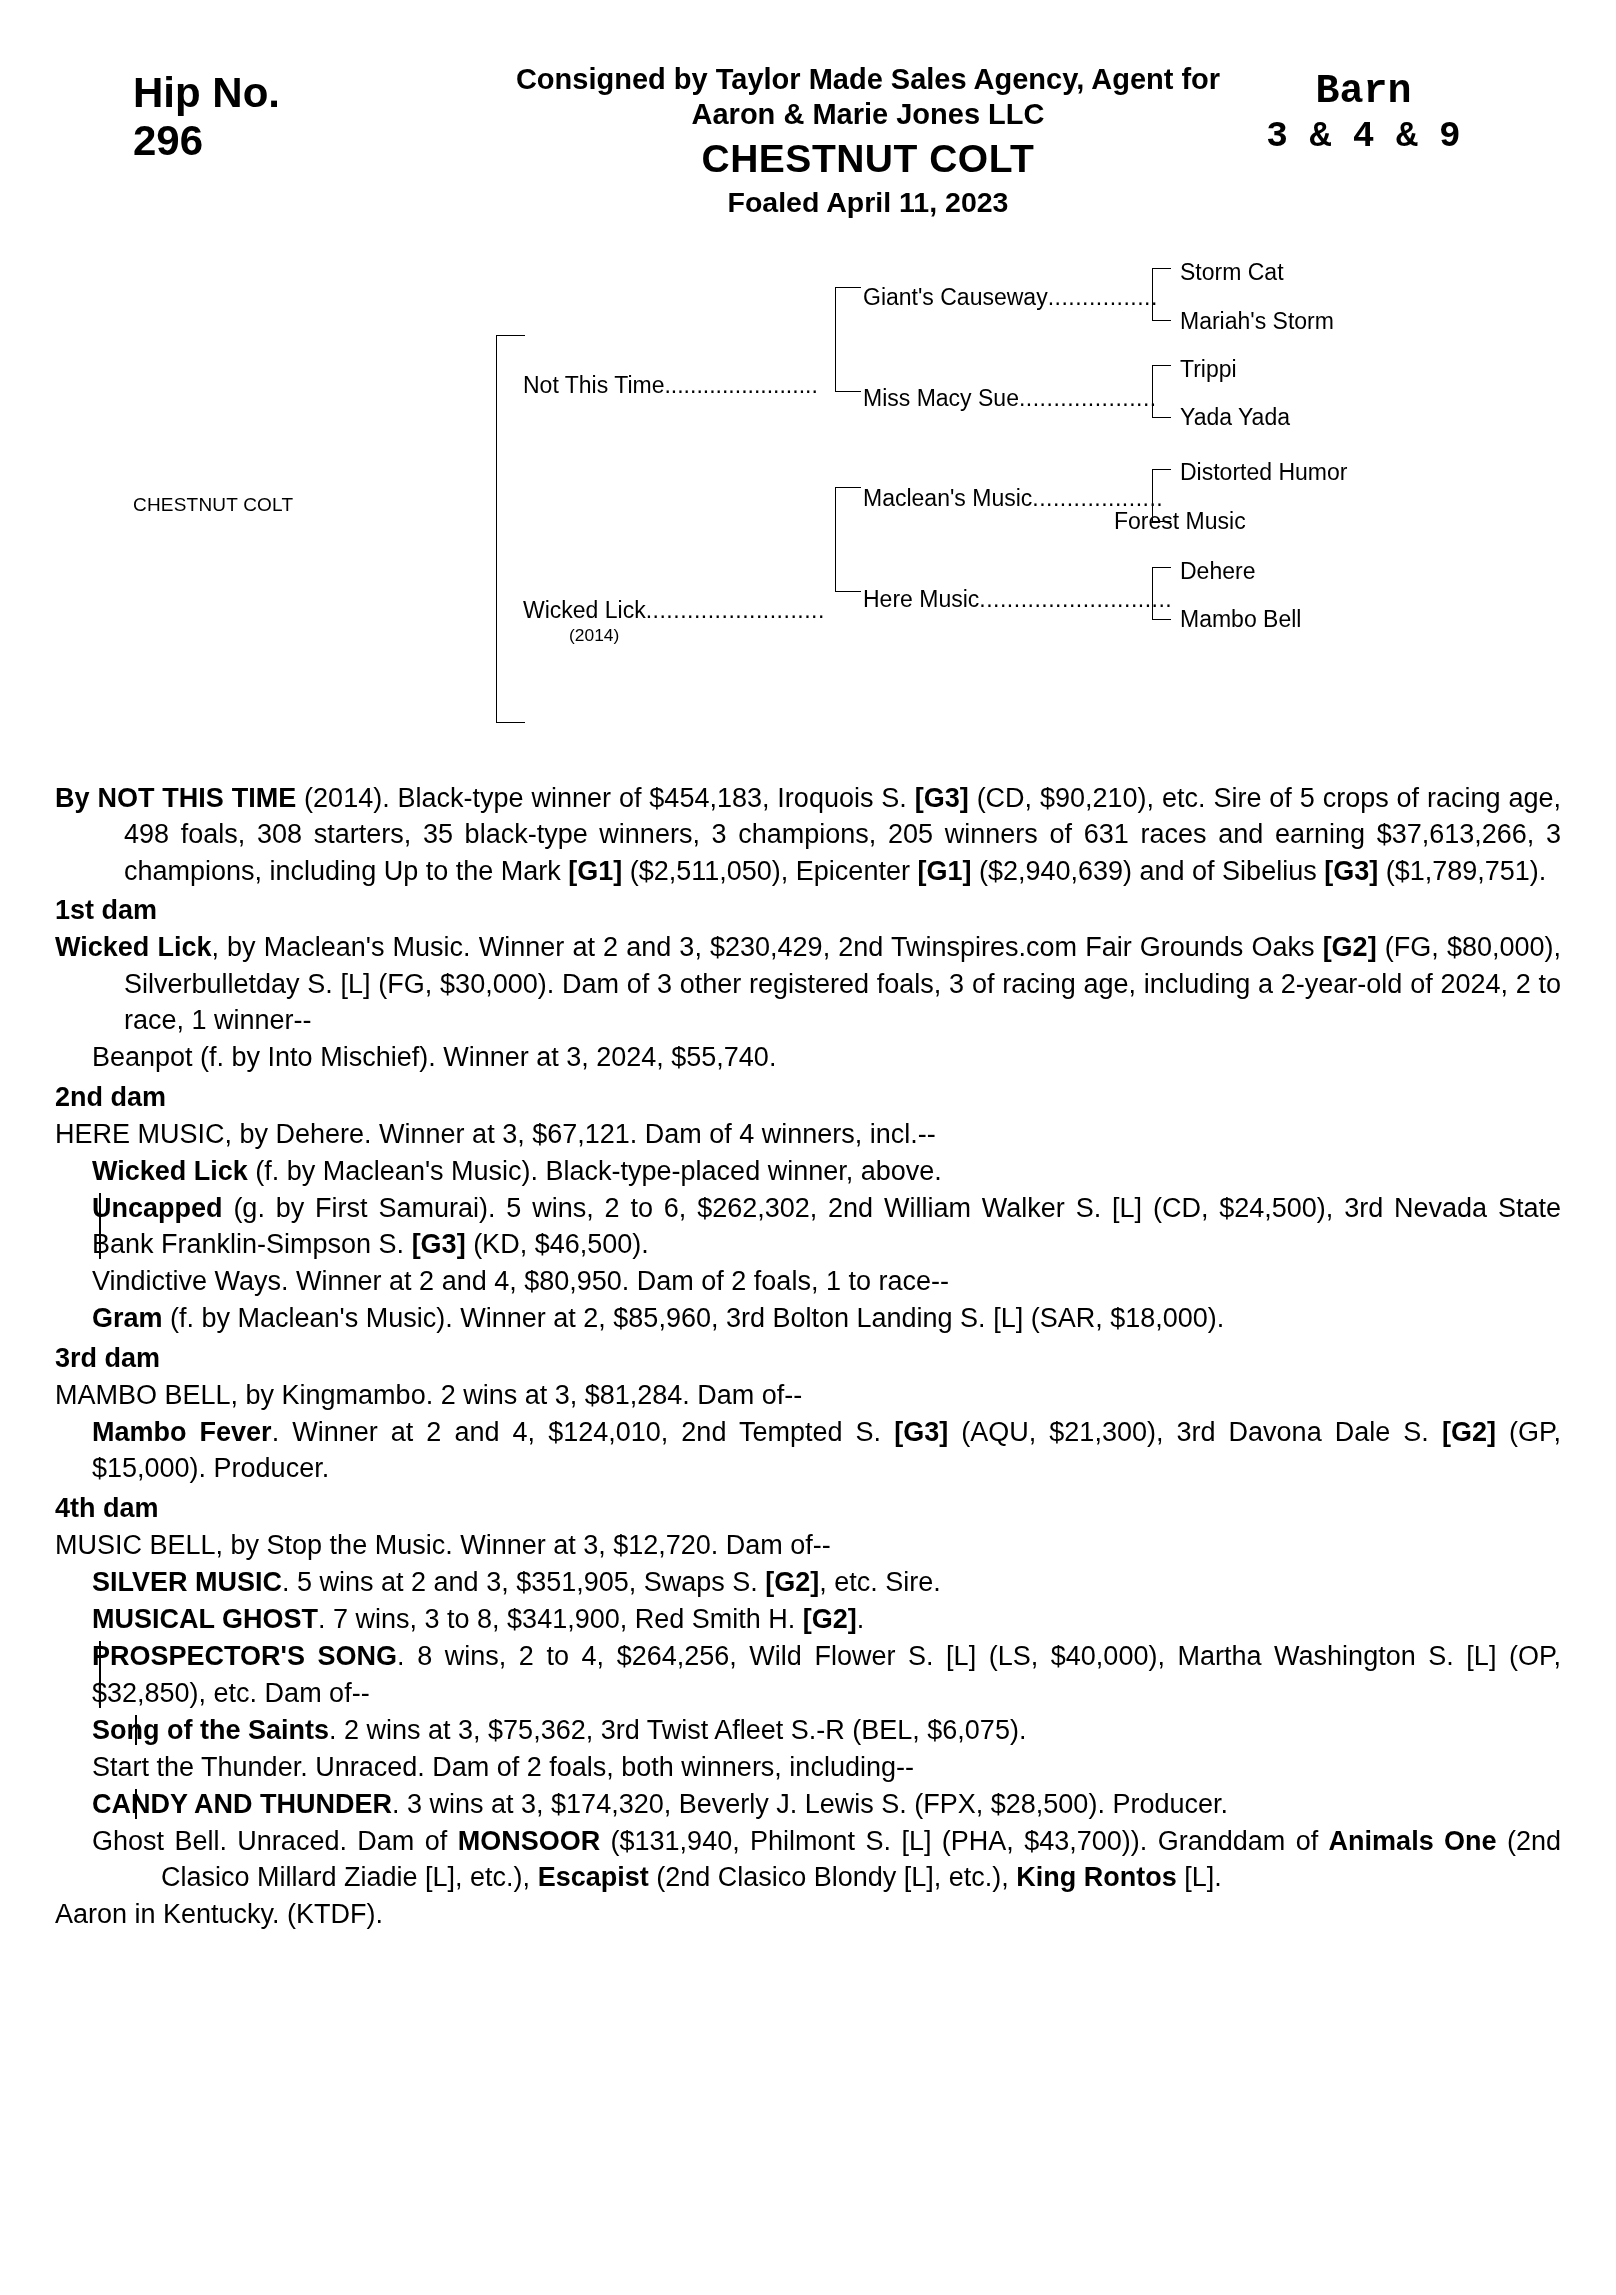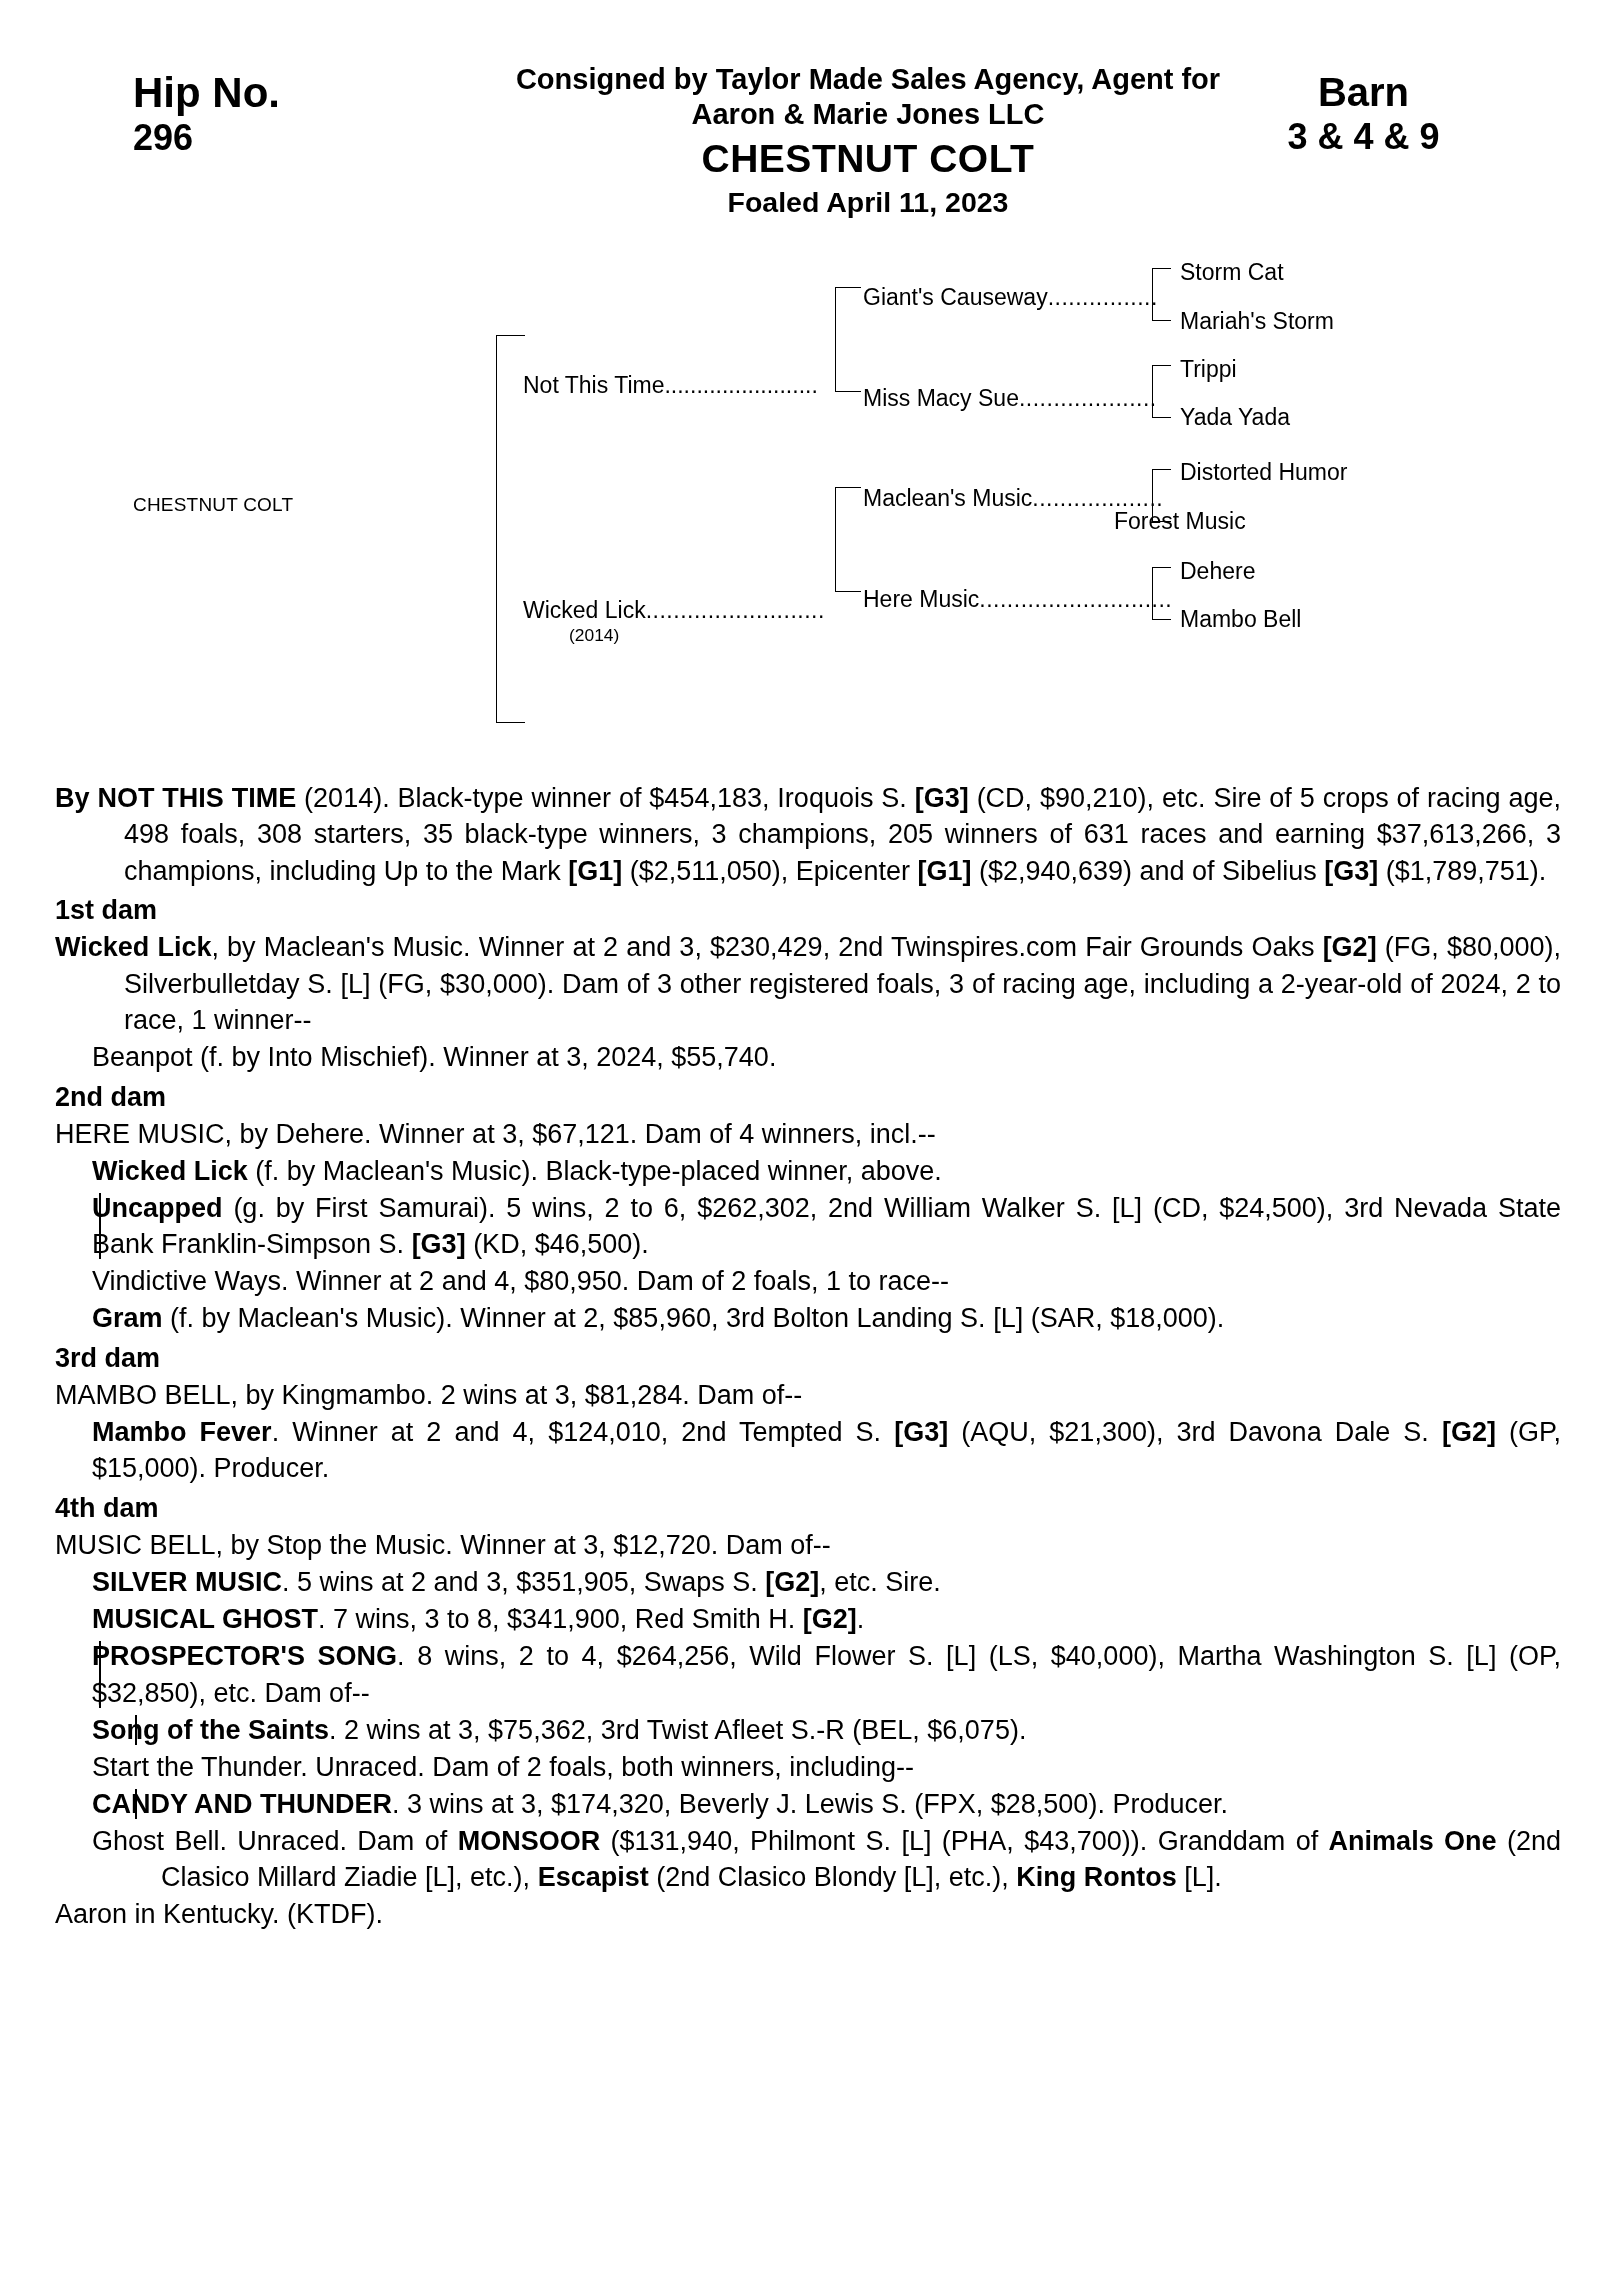--- a/index.html
+++ b/index.html
@@ -32,21 +32,21 @@
     left: 78px;
     top: 69px;
     width: 257px;
   }
   .hip-label {
     font-size: 42px;
     font-weight: bold;
     line-height: 1.15;
   }
   .hip-number {
-    font-size: 36px;
+    font-size: 42px;
     font-weight: bold;
     line-height: 1.15;
   }
   .center-block {
     position: absolute;
     left: 285px;
     top: 62px;
     width: 1056px;
     text-align: center;
   }
@@ -67,20 +67,21 @@
     font-weight: bold;
     margin-top: 4.6px;
     line-height: 1.15;
   }
   .barn-block {
     position: absolute;
     right: 55px;
     top: 69px;
     text-align: center;
     width: 285px;
+    font-family: Liberation Mono, monospace;
   }
   .barn-label {
     font-size: 40px;
     font-weight: bold;
     line-height: 1.15;
   }
   .barn-value {
     font-size: 36px;
     font-weight: bold;
     line-height: 1.2;

